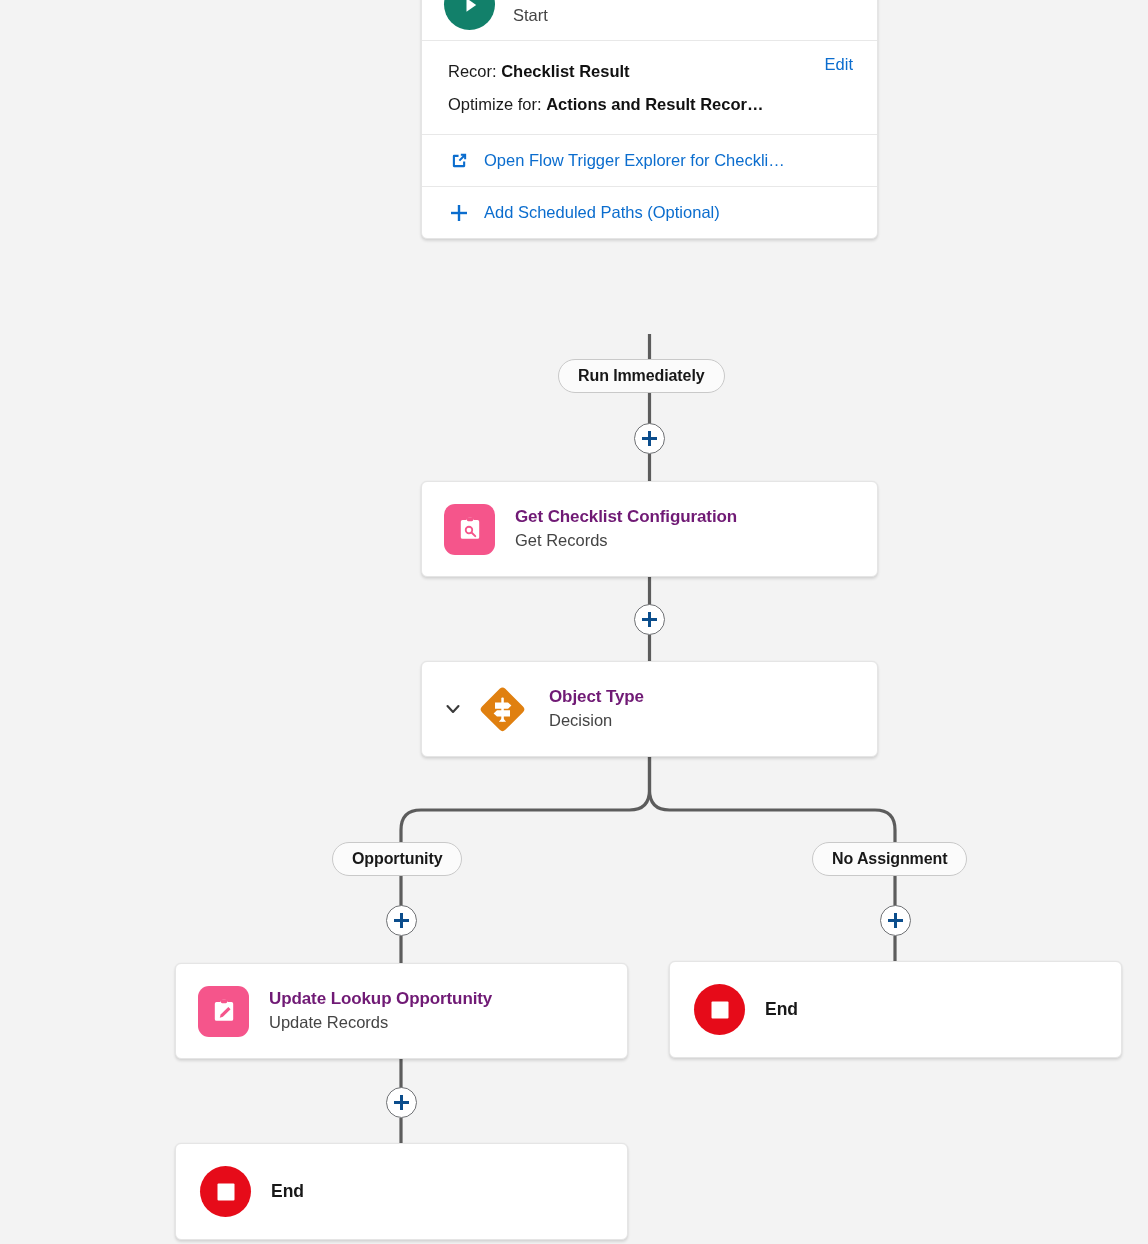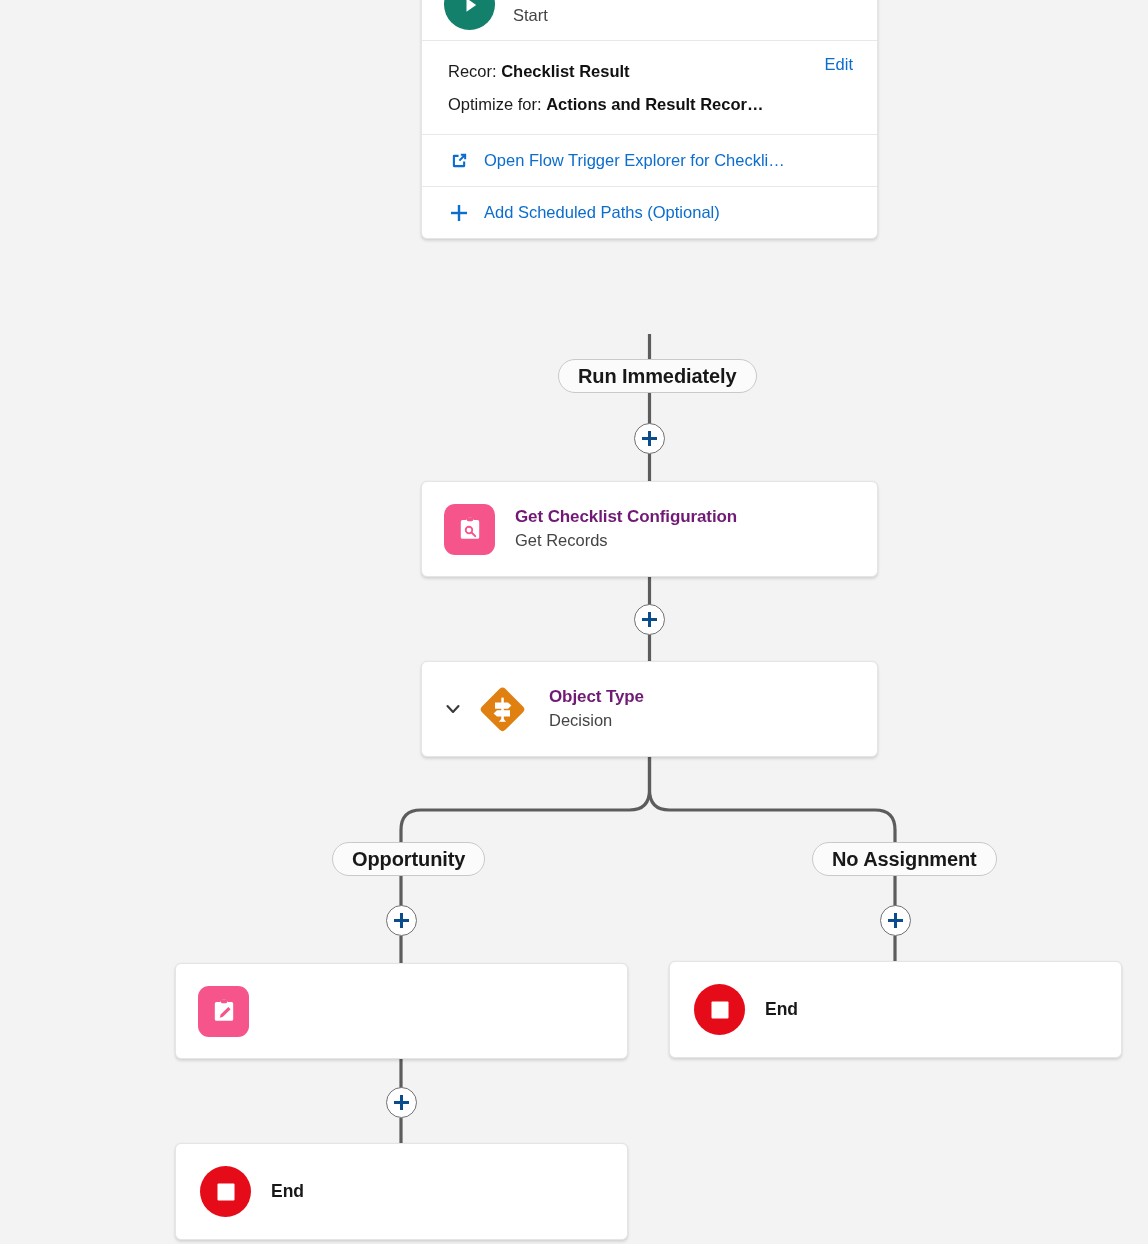--- a/index.html
+++ b/index.html
@@ -150,21 +150,21 @@
   .pill {
     position: absolute;
     background: #fbfbfb;
     border: 1px solid #c9c9c9;
     border-radius: 20px;
     height: 34px;
     display: flex;
     align-items: center;
     justify-content: center;
     padding: 0 19px;
-    font-size: 20px;
+    font-size: 16px;
     font-weight: bold;
     color: #181818;
     white-space: nowrap;
     box-sizing: border-box;
     z-index: 6;
     letter-spacing: -0.1px;
   }
   #pill-run-immediately { left: 558px; top: 359px; }
   #pill-opportunity     { left: 332px; top: 842px; }
   #pill-no-assignment   { left: 812px; top: 842px; }
@@ -368,20 +368,24 @@
   <div class="node-card elem-node" id="update-node">
     <span class="icon-wrap">
       <span class="tile pink">
         <svg width="30" height="30" viewBox="0 0 32 32" aria-hidden="true">
           <path d="M8 6.5 h4.2 a3.9 3.9 0 0 1 7.6 0 H24 a1.8 1.8 0 0 1 1.8 1.8 v16.4 A1.8 1.8 0 0 1 24 26.5 H8 a1.8 1.8 0 0 1 -1.8 -1.8 V8.3 A1.8 1.8 0 0 1 8 6.5 Z" fill="#ffffff"></path>
           <rect x="12.6" y="3.4" width="6.8" height="4.2" rx="1.5" fill="#f5558b"></rect>
           <path d="M20.6 11.6 l2.4 2.4 -8.2 8.2 -3.3 0.9 0.9 -3.3 z" fill="#f5558b"></path>
         </svg>
       </span>
     </span>
+    <span class="head-text">
+      <span class="node-title">Update Lookup Opportunity</span>
+      <span class="node-subtitle">Update Records</span>
+    </span>
   </div>
 
   <div class="node-card elem-node end-node" id="end-right-node">
     <span class="icon-wrap">
       <span class="circle-icon red">
         <svg width="26" height="26" viewBox="0 0 26 26" aria-hidden="true">
           <rect x="4.5" y="4.5" width="17" height="17" rx="1" fill="#ffffff"></rect>
         </svg>
       </span>
     </span>

